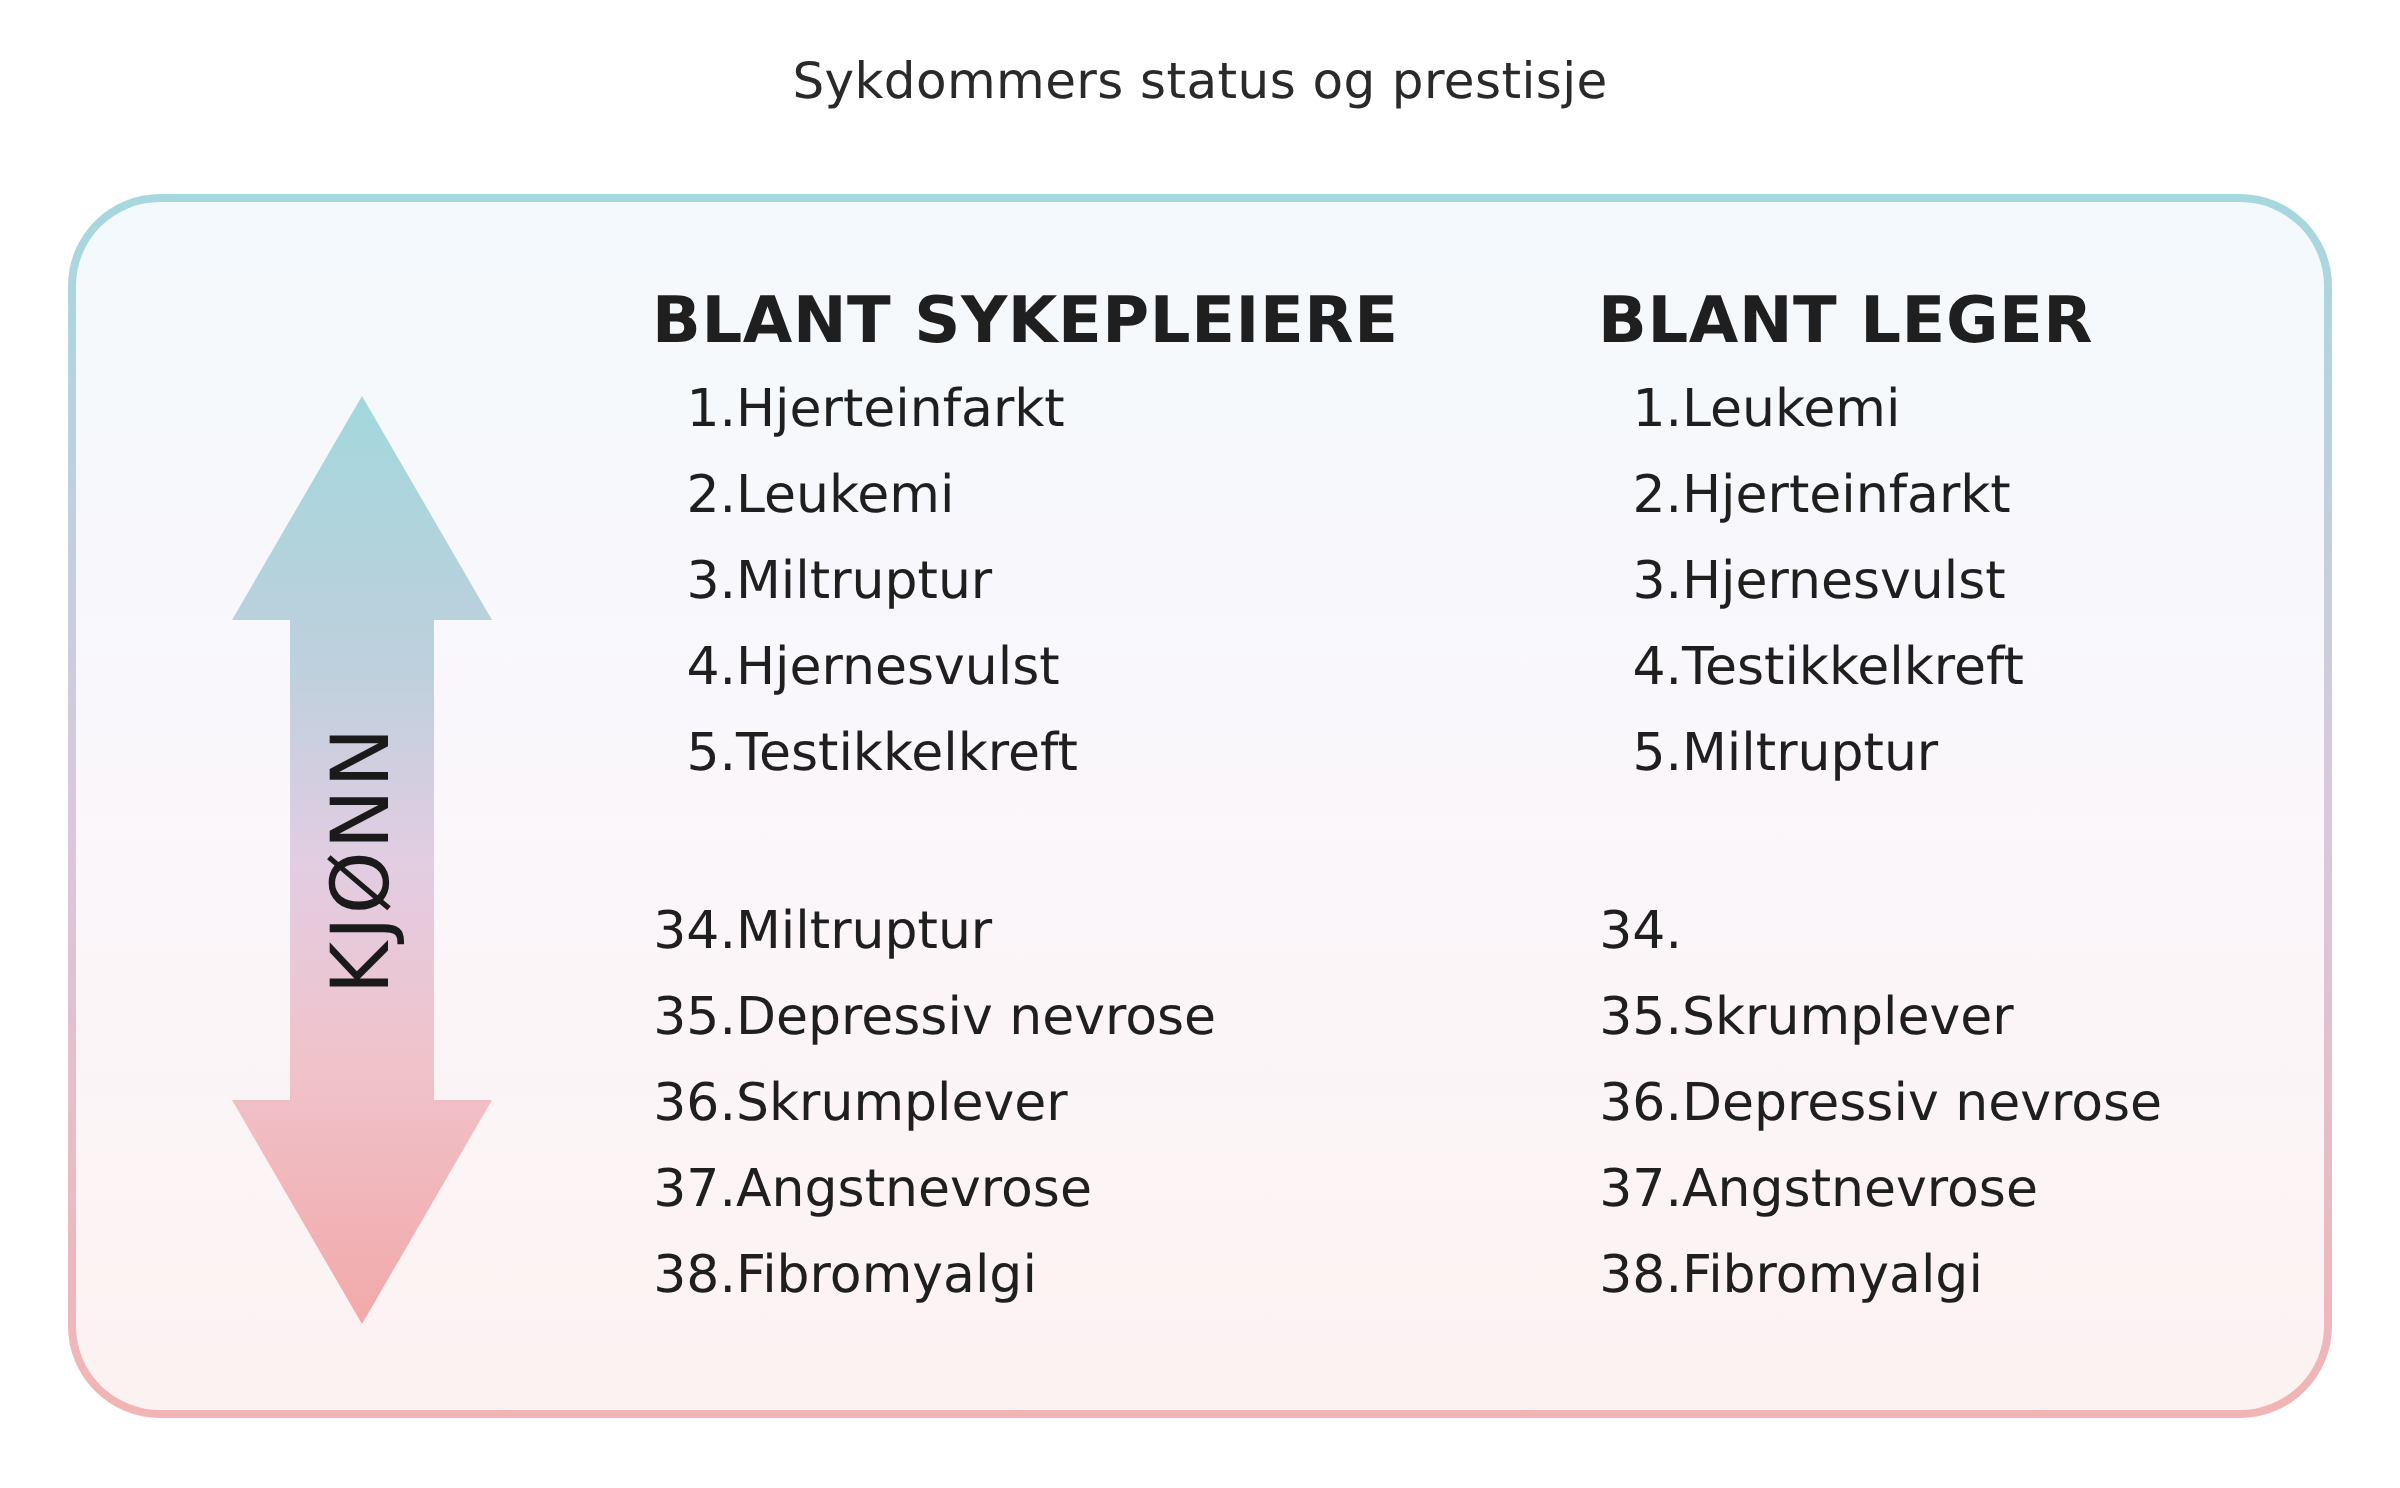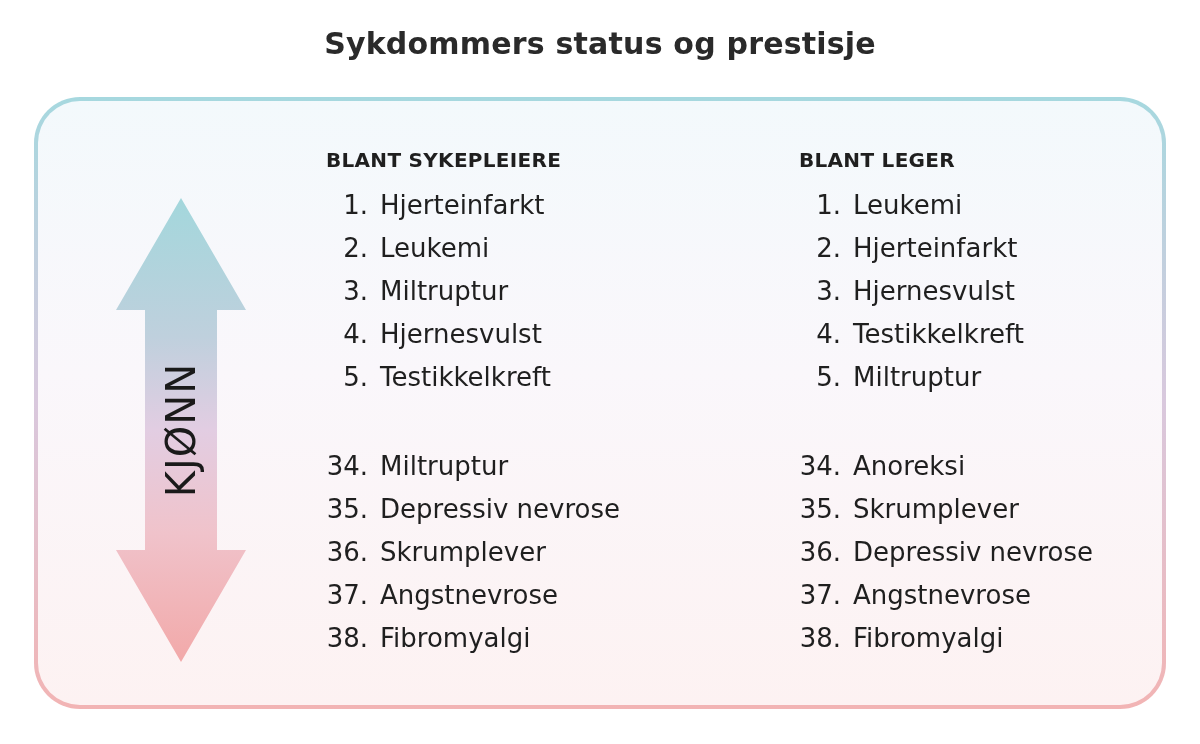--- a/index.html
+++ b/index.html
@@ -4,21 +4,21 @@
   <style>
     html, body { margin:0; padding:0; }
     body {
       width:1200px; height:744px; position:relative; overflow:hidden;
       background:#ffffff;
       font-family:"DejaVu Sans","Liberation Sans",sans-serif;
       color:#1f1f1f;
     }
     .title {
       position:absolute; left:0; width:1200px; top:26px;
-      text-align:center; font-size:30px; font-weight:700; color:#2a2a2a;
+      text-align:center; font-size:25px; font-weight:400; color:#2a2a2a;
       letter-spacing:0.2px;
     }
     .frame {
       position:absolute; left:34px; top:97px; width:1132px; height:612px;
       border-radius:46px; padding:4px; box-sizing:border-box;
       background:linear-gradient(to bottom,#a6d8df 0%,#d9c8dd 50%,#f2b4b4 100%);
     }
     .frame-inner {
       width:100%; height:100%; border-radius:42px;
       background:linear-gradient(to bottom,#f3f9fc 0%,#faf7fb 45%,#fdf2f2 100%);
@@ -27,29 +27,29 @@
     .arrow-label {
       position:absolute; left:181px; top:430px;
       transform:translate(-50%,-50%) rotate(-90deg);
       font-size:40px; font-weight:400; color:#1a1a1a; white-space:nowrap;
       letter-spacing:1px;
     }
     .col { position:absolute; top:144px; }
     .col-left { left:305px; }
     .col-right { left:778px; }
     .col-header {
-      margin-left:21px; font-size:20px; font-weight:bold; color:#1f1f1f;
+      margin-left:21px; font-size:32px; font-weight:bold; color:#1f1f1f;
       height:40px; line-height:32px; letter-spacing:0.3px;
     }
     .rank-list { list-style:none; margin:0; padding:0; }
     .rank-item {
       display:flex; height:43px; line-height:43px; font-size:26px; color:#1f1f1f;
     }
     .rank-num { width:63px; text-align:right; padding-right:0; box-sizing:border-box; }
-    .rank-name { margin-left:12px; }
+    .rank-name { margin-left:0; }
     .group-gap { height:46px; }
   </style>
 </head>
 <body>
 
 <div class="title">Sykdommers status og prestisje</div>
 
 <div class="frame">
   <div class="frame-inner"></div>
 </div>
@@ -138,21 +138,20 @@
       </li>
     <li class="rank-item">
         <span class="rank-num">5.</span>
         <span class="rank-name">Miltruptur</span>
       </li>
   </ul>
   <div class="group-gap"></div>
   <ul class="rank-list">
     <li class="rank-item">
         <span class="rank-num">34.</span>
-        <span class="rank-name">Anoreksi</span>
       </li>
     <li class="rank-item">
         <span class="rank-num">35.</span>
         <span class="rank-name">Skrumplever</span>
       </li>
     <li class="rank-item">
         <span class="rank-num">36.</span>
         <span class="rank-name">Depressiv nevrose</span>
       </li>
     <li class="rank-item">

